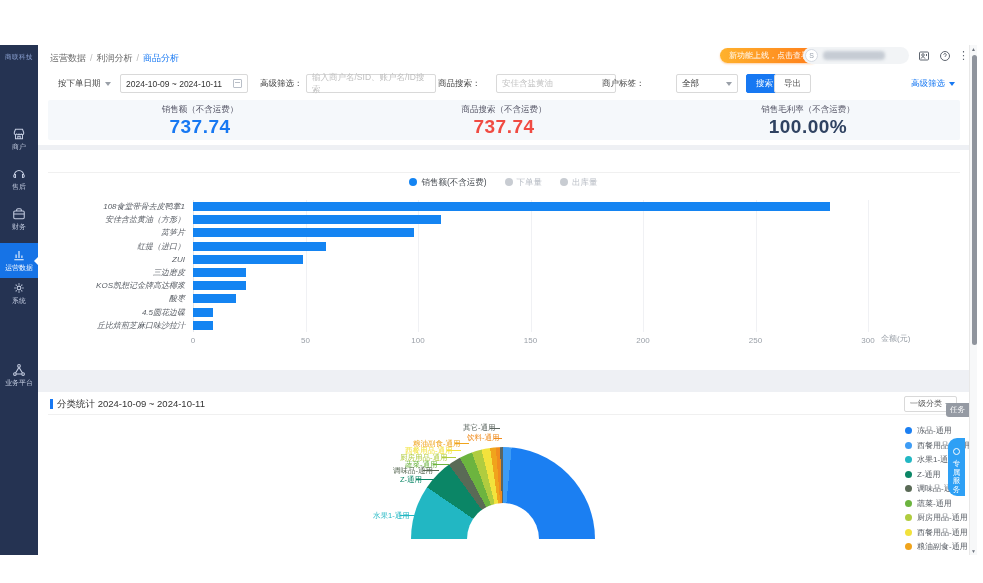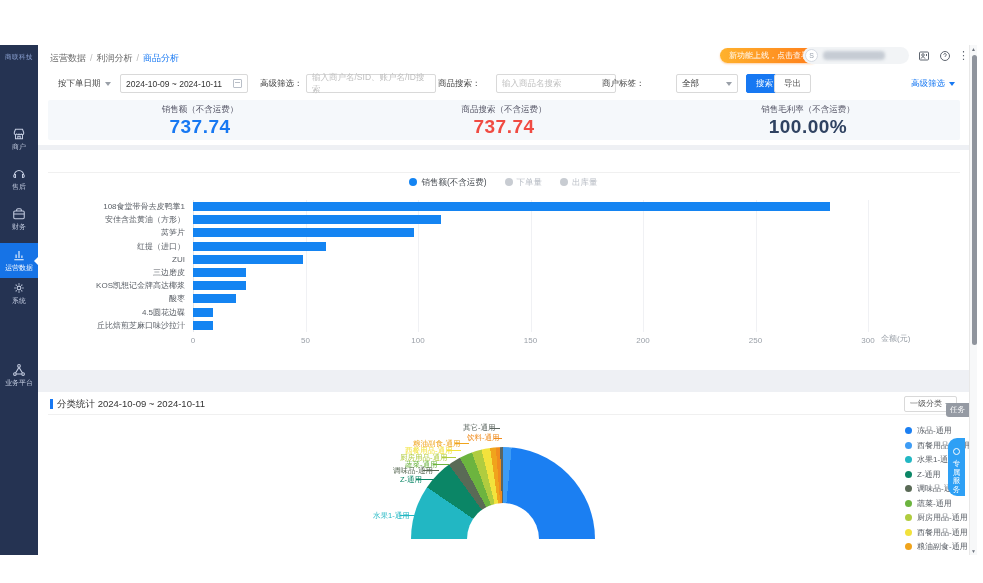--- a/index.html
+++ b/index.html
@@ -50,21 +50,21 @@
   .card{position:absolute;left:0;width:931px;background:#fff;}
   #card1{top:105px;height:220px;}
   #card2{top:347px;height:163px;}
   .cardtitle{position:absolute;left:12px;top:6px;font-size:9.5px;color:#333;padding-left:7px;}
   .cardtitle:before{content:"";position:absolute;left:0;top:1px;width:3px;height:10px;background:#1778f2;}
   .titleline{position:absolute;left:10px;top:22px;width:912px;border-bottom:1px solid #f0f0f0;}
   
   #bar-legend{position:absolute;left:0;top:27px;width:931px;text-align:center;font-size:8.5px;}
   .bl-item{display:inline-block;margin:0 9px;cursor:pointer;}
   .bl-dot{display:inline-block;width:8px;height:8px;border-radius:50%;vertical-align:-1px;margin-right:4px;}
-  #bar-area{position:absolute;left:10px;top:50px;width:912px;height:132px;}
+  #bar-area{position:absolute;left:10px;top:50px;width:912px;height:132px;font-style:italic;}
   #bar-grid{position:absolute;left:145px;top:0;width:675px;height:132px;}
   .gridline{position:absolute;top:0;width:1px;height:132px;background:#f0f1f4;}
   .gridline.zero{background:#e2e5ea;}
   .brow{display:flex;align-items:center;height:13.2px;position:relative;}
   .bcat{width:145px;text-align:right;padding-right:8px;font-size:8px;color:#5a5f66;white-space:nowrap;overflow:hidden;}
   .bwrap{width:675px;position:relative;height:9px;}
   .bbar{position:absolute;left:0;top:0;height:9px;}
   #bar-ticks{position:absolute;left:155px;top:186px;width:675px;height:10px;font-size:8px;color:#9aa0a8;}
   .tick{position:absolute;transform:translateX(-50%);}
   #xlabel{position:absolute;left:843px;top:183px;font-size:8px;color:#9aa0a8;}
@@ -175,21 +175,21 @@
         <div class="inputbox" style="left:82px;width:128px">
           <span>2024-10-09 ~ 2024-10-11</span>
             <span class="cal-icon"></span>
         </div>
         <span class="flt-label" style="left:222px">高级筛选：</span>
         <div class="inputbox" style="left:268px;width:130px">
           <span class="ph">输入商户名/SID、账户名/ID搜索</span>
         </div>
         <span class="flt-label" style="left:400px">商品搜索：</span>
         <div class="inputbox" style="left:458px;width:120px">
-          <span class="ph">输入商品名搜索</span>
+          <span class="ph">安佳含盐黄油</span>
         </div>
         <span class="flt-label" style="left:564px">商户标签：</span>
         <div class="inputbox" style="left:638px;width:62px;justify-content:space-between">
           <span>全部</span>
             <span class="caret"></span>
         </div>
         <div class="btn" id="search-btn" style="left:708px">搜索</div>
         <div class="btn" id="export-btn" style="left:736px">导出</div>
         <span id="adv"><span>高级筛选</span><span class="caret" style="border-top-color:#1778f2"></span></span>
 

